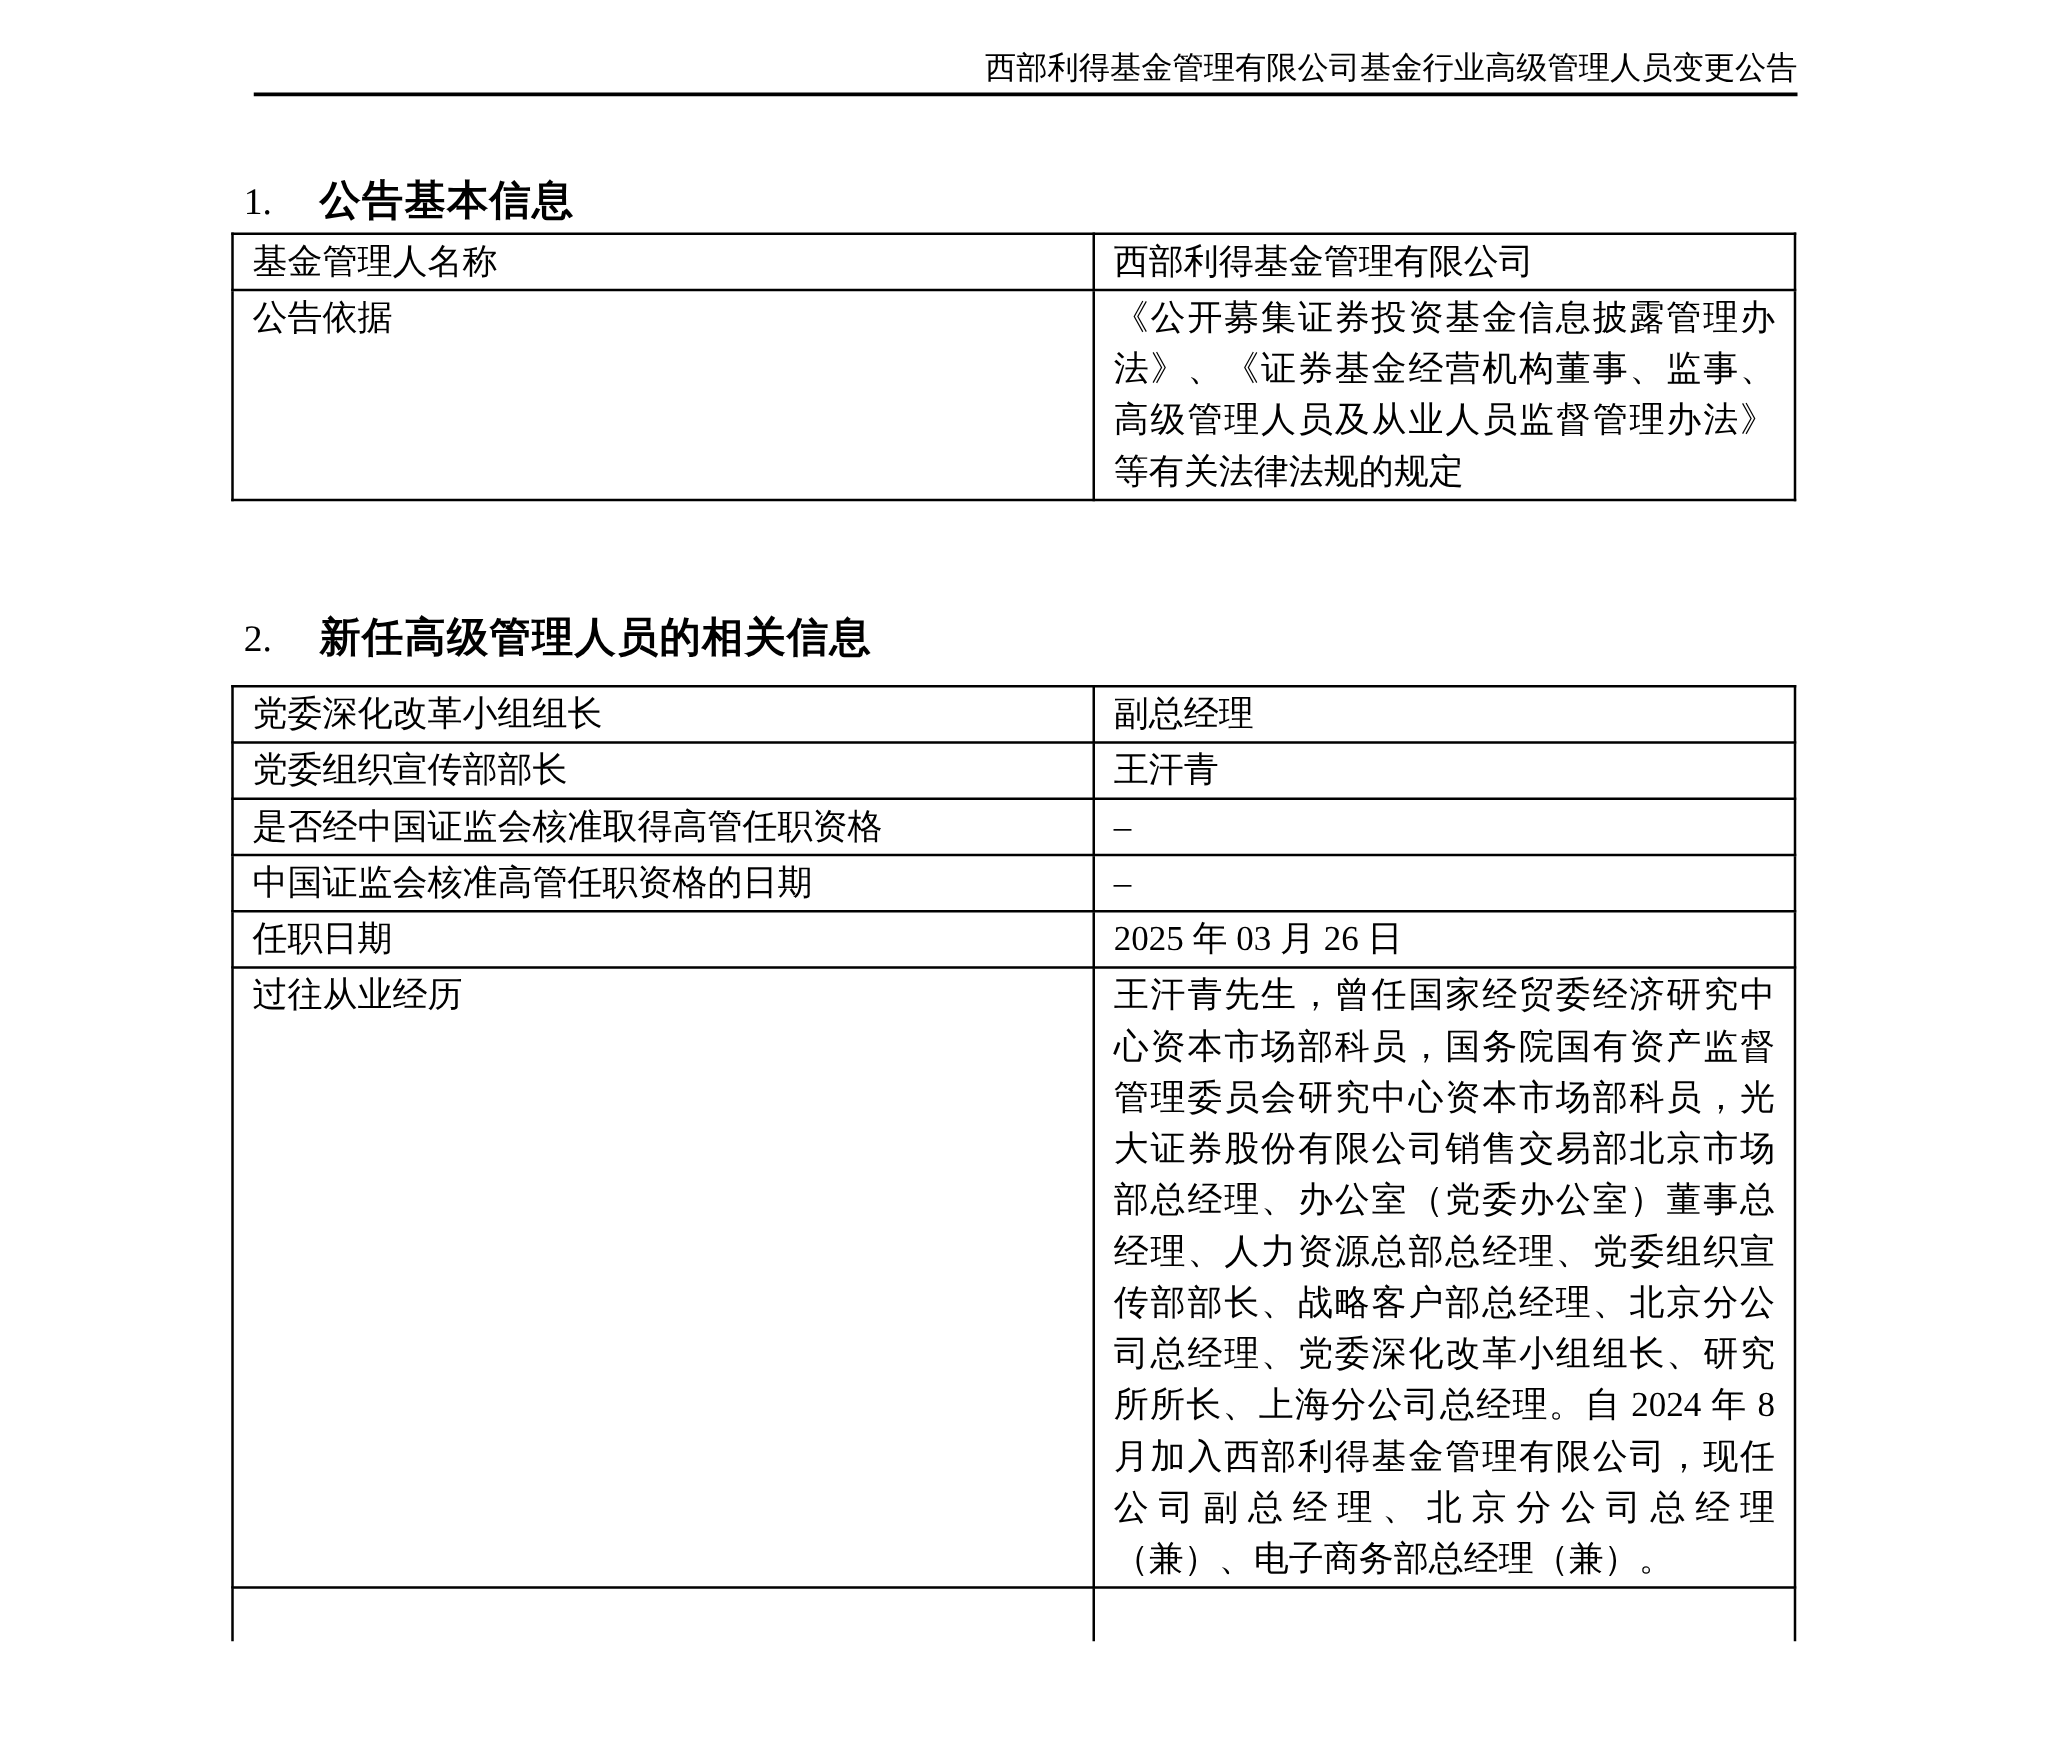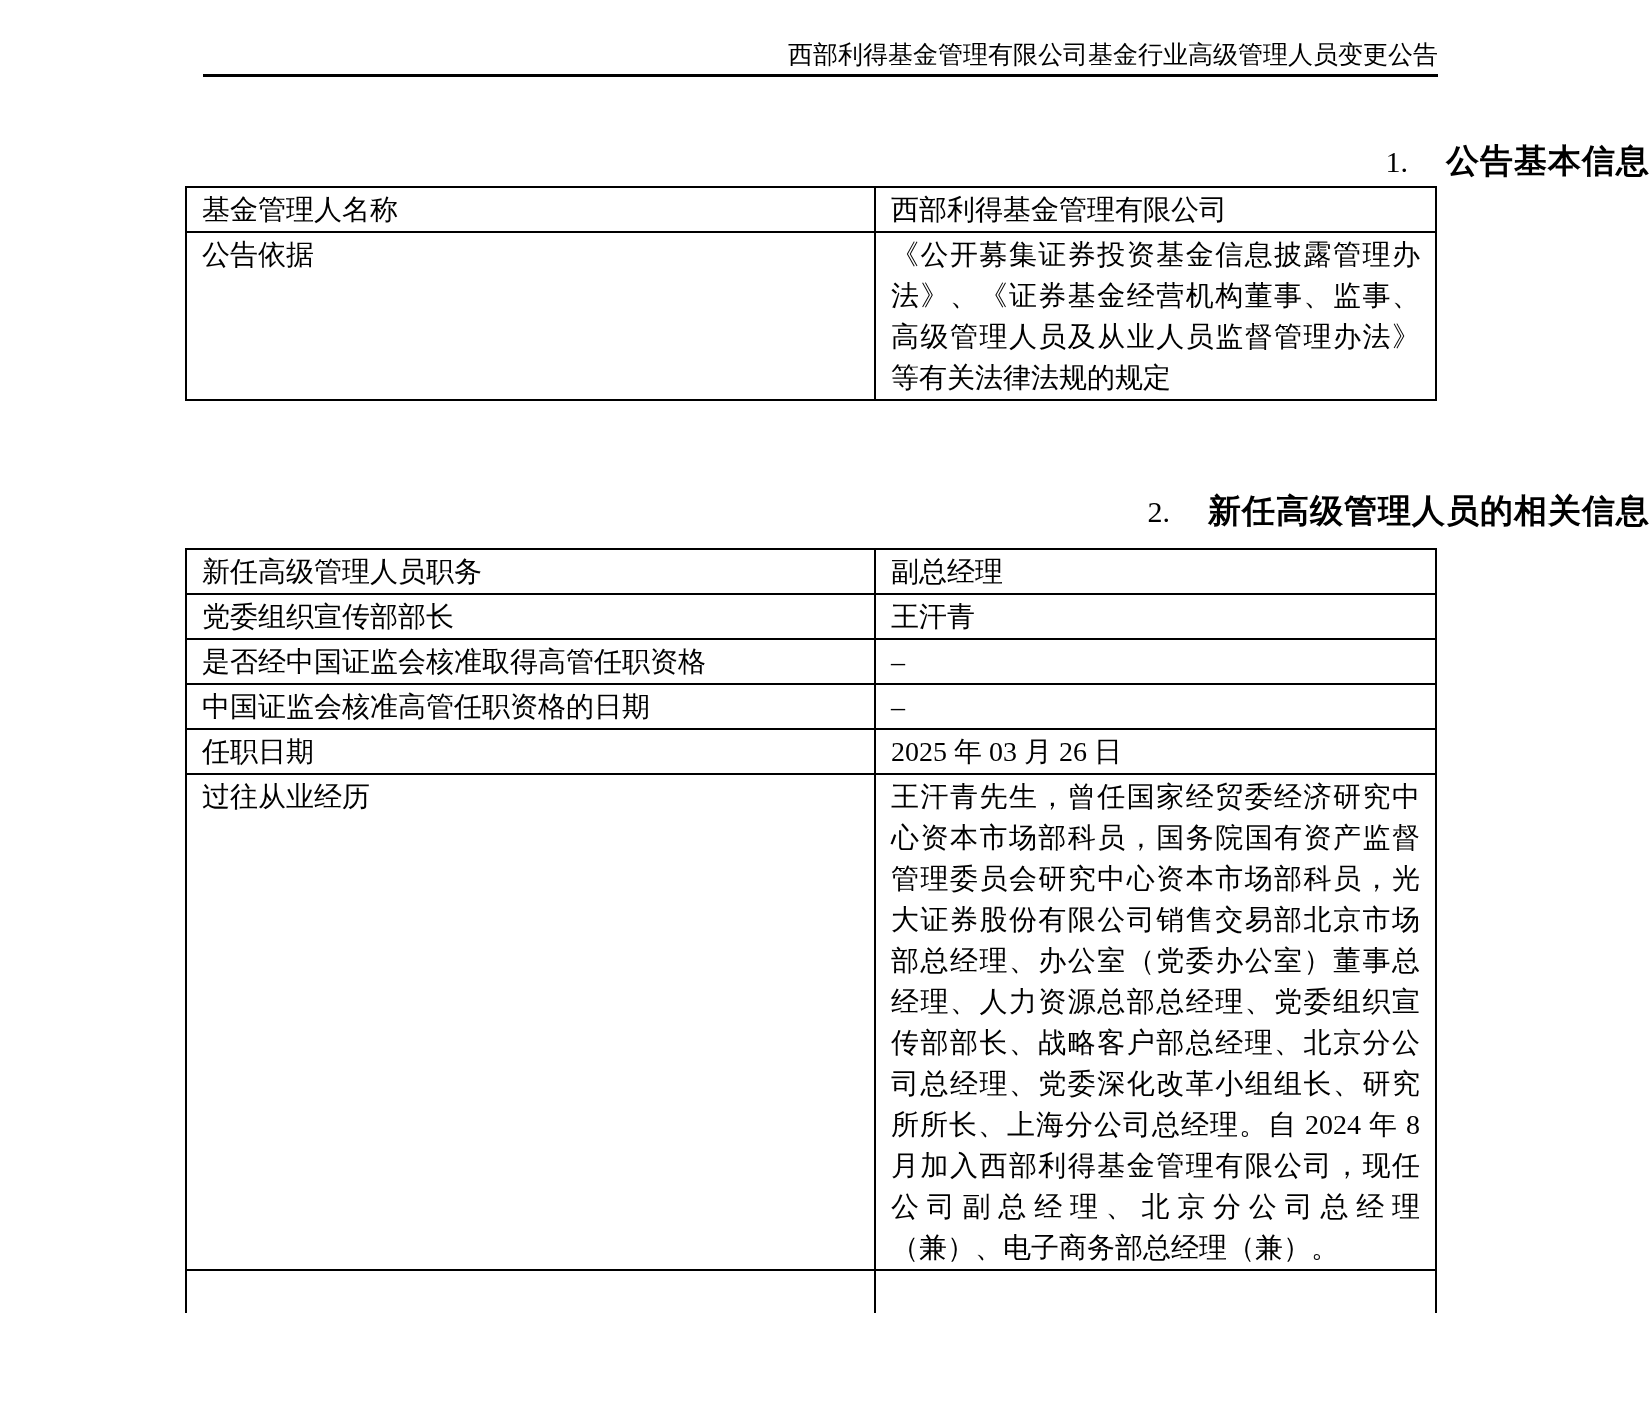--- a/index.html
+++ b/index.html
@@ -30,21 +30,20 @@
     padding-bottom: 4px;
     border-bottom: 3px solid #000000;
     white-space: nowrap;
   }
   
   .sec-heading {
     margin-left: 195px;
     font-size: 30px;
     line-height: 36px;
     white-space: nowrap;
-    text-align: right;
   }
   .sec-heading.first { margin-top: 66px; }
   .sec-heading.second { margin-top: 92px; }
   .sec-num {
     display: inline-block;
     margin-right: 38px;
     font-weight: 400;
   }
   .sec-title {
     font-weight: 700;
@@ -119,21 +118,21 @@
     <span class="sec-num">2.</span><span class="sec-title">新任高级管理人员的相关信息</span>
   </div>
 
   <table class="info-table t2">
     <colgroup>
         <col style="width:689px">
         <col style="width:561px">
       </colgroup>
     <tbody>
       <tr>
-        <td class="lab">新任高级管理人员职务</td>
+        <td class="lab">党委深化改革小组组长</td>
         <td class="val">副总经理</td>
       </tr>
       <tr>
         <td class="lab">党委组织宣传部部长</td>
         <td class="val">王汗青</td>
       </tr>
       <tr>
         <td class="lab">是否经中国证监会核准取得高管任职资格</td>
         <td class="val">–</td>
       </tr>

